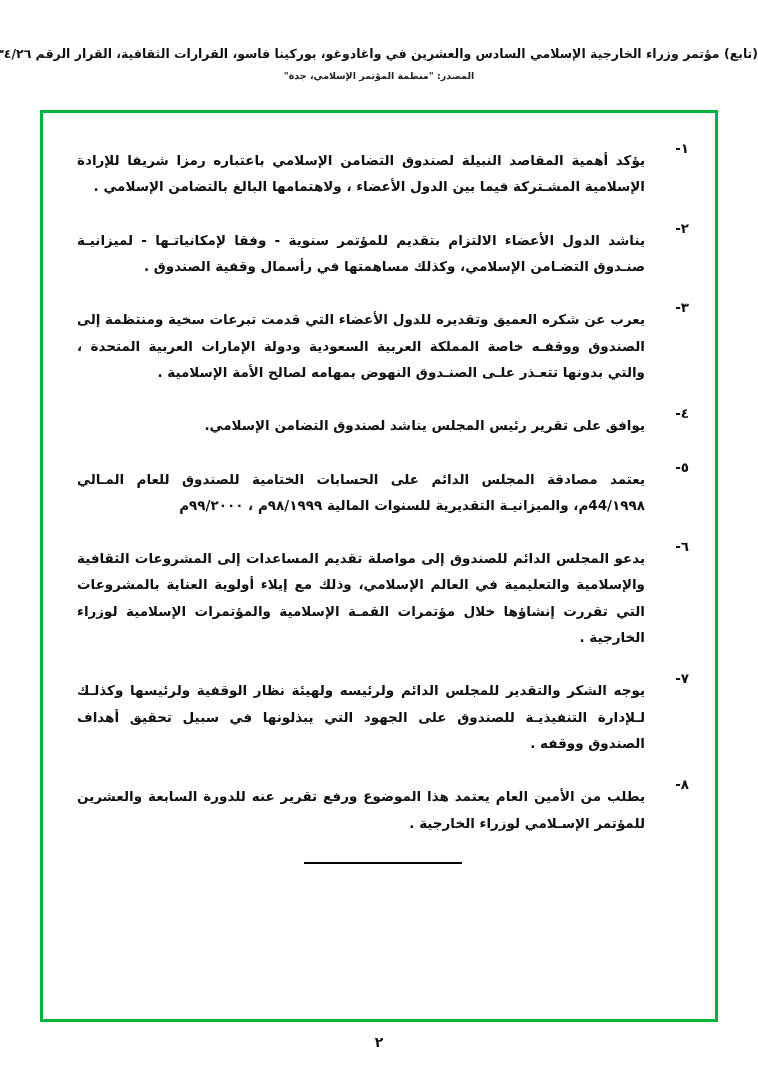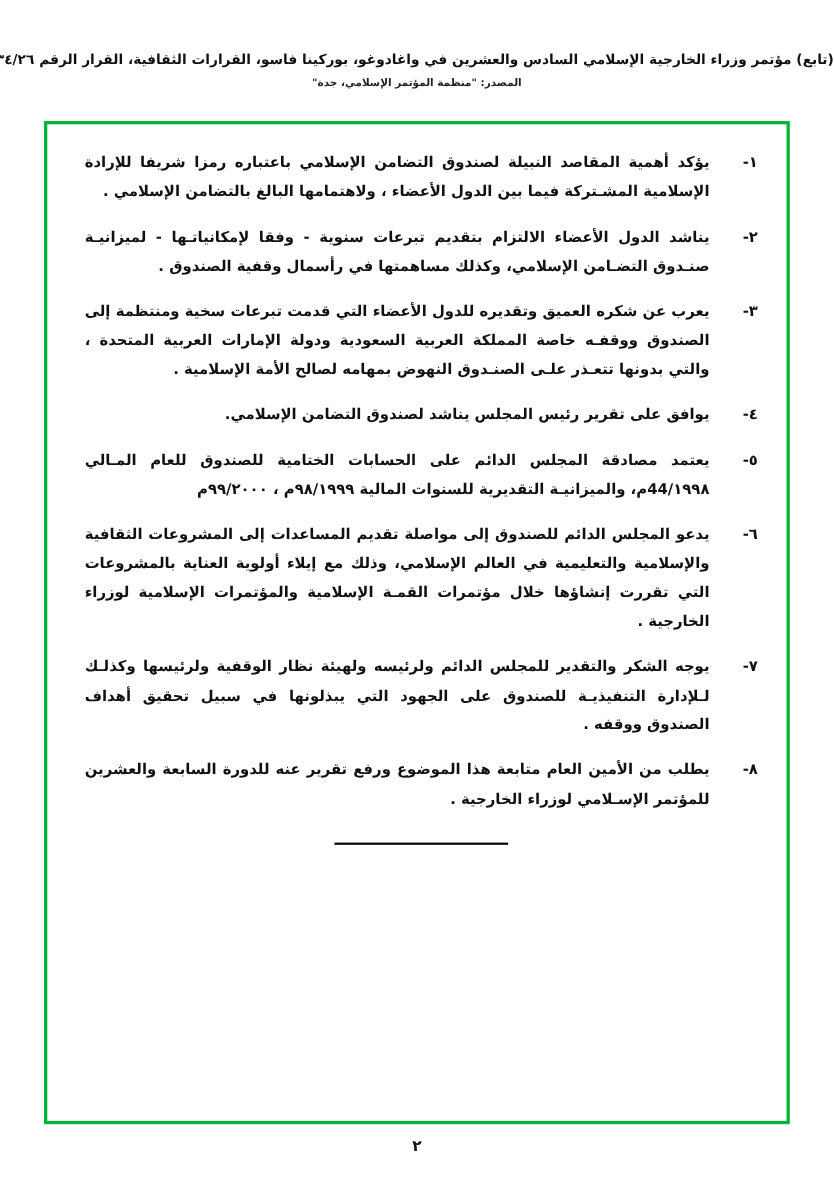--- a/index.html
+++ b/index.html
@@ -58,20 +58,21 @@
   }
   .res-marker {
     flex: 0 0 44px;
     text-align: right;
     padding-left: 6px;
   }
   .res-text {
     flex: 1 1 auto;
     text-align: justify;
     text-align-last: right;
+    margin-top: 12px;
   }
   .separator-line {
     width: 158px;
     border-top: 2px solid #000000;
     margin: 26px auto 0 auto;
   }
   .page-number {
     position: absolute;
     left: 0;
     right: 0;
@@ -93,21 +94,21 @@
   <div class="resolution-box">
     <div class="resolution-content">
 
       <div class="res-item">
         <div class="res-marker">١-</div>
         <div class="res-text">يؤكد أهمية المقاصد النبيلة لصندوق التضامن الإسلامي باعتباره رمزا شريفا للإرادة الإسلامية المشـتركة فيما بين الدول الأعضاء ، ولاهتمامها البالغ بالتضامن الإسلامي .</div>
       </div>
 
       <div class="res-item">
         <div class="res-marker">٢-</div>
-        <div class="res-text">يناشد الدول الأعضاء الالتزام بتقديم تبرعات سنوية - وفقا لإمكانياتـها - لميزانيـة صنـدوق التضـامن الإسلامي، وكذلك مساهمتها في رأسمال وقفية  الصندوق .</div>
+        <div class="res-text">يناشد الدول الأعضاء الالتزام بتقديم للمؤتمر سنوية - وفقا لإمكانياتـها - لميزانيـة صنـدوق التضـامن الإسلامي، وكذلك مساهمتها في رأسمال وقفية  الصندوق .</div>
       </div>
 
       <div class="res-item">
         <div class="res-marker">٣-</div>
         <div class="res-text">يعرب عن شكره العميق وتقديره للدول الأعضاء التي قدمت تبرعات سخية ومنتظمة إلى الصندوق ووقفـه خاصة المملكة العربية السعودية ودولة الإمارات العربية المتحدة ، والتي بدونها تتعـذر علـى الصنـدوق النهوض بمهامه لصالح الأمة الإسلامية .</div>
       </div>
 
       <div class="res-item">
         <div class="res-marker">٤-</div>
         <div class="res-text">يوافق على تقرير رئيس المجلس يناشد لصندوق التضامن الإسلامي.</div>
@@ -123,21 +124,21 @@
         <div class="res-text">يدعو المجلس الدائم للصندوق إلى مواصلة تقديم المساعدات إلى المشروعات الثقافية والإسلامية والتعليمية في العالم الإسلامي، وذلك مع إيلاء أولوية العناية بالمشروعات التي تقررت إنشاؤها خلال مؤتمرات القمـة الإسلامية والمؤتمرات الإسلامية لوزراء الخارجية .</div>
       </div>
 
       <div class="res-item">
         <div class="res-marker">٧-</div>
         <div class="res-text">يوجه الشكر والتقدير للمجلس الدائم ولرئيسه ولهيئة نظار الوقفية ولرئيسها وكذلـك لـلإدارة التنفيذيـة للصندوق على الجهود التي يبذلونها في سبيل تحقيق أهداف الصندوق ووقفه .</div>
       </div>
 
       <div class="res-item">
         <div class="res-marker">٨-</div>
-        <div class="res-text">يطلب من الأمين العام متابعة هذا الموضوع ورفع تقرير عنه للدورة السابعة والعشرين للمؤتمر الإسـلامي لوزراء الخارجية .</div>
+        <div class="res-text">يطلب من الأمين العام يعتمد هذا الموضوع ورفع تقرير عنه للدورة السابعة والعشرين للمؤتمر الإسـلامي لوزراء الخارجية .</div>
       </div>
 
       <div class="separator-line"></div>
 
     </div>
   </div>
 
   <div class="page-number">٢</div>
 
 </div>

